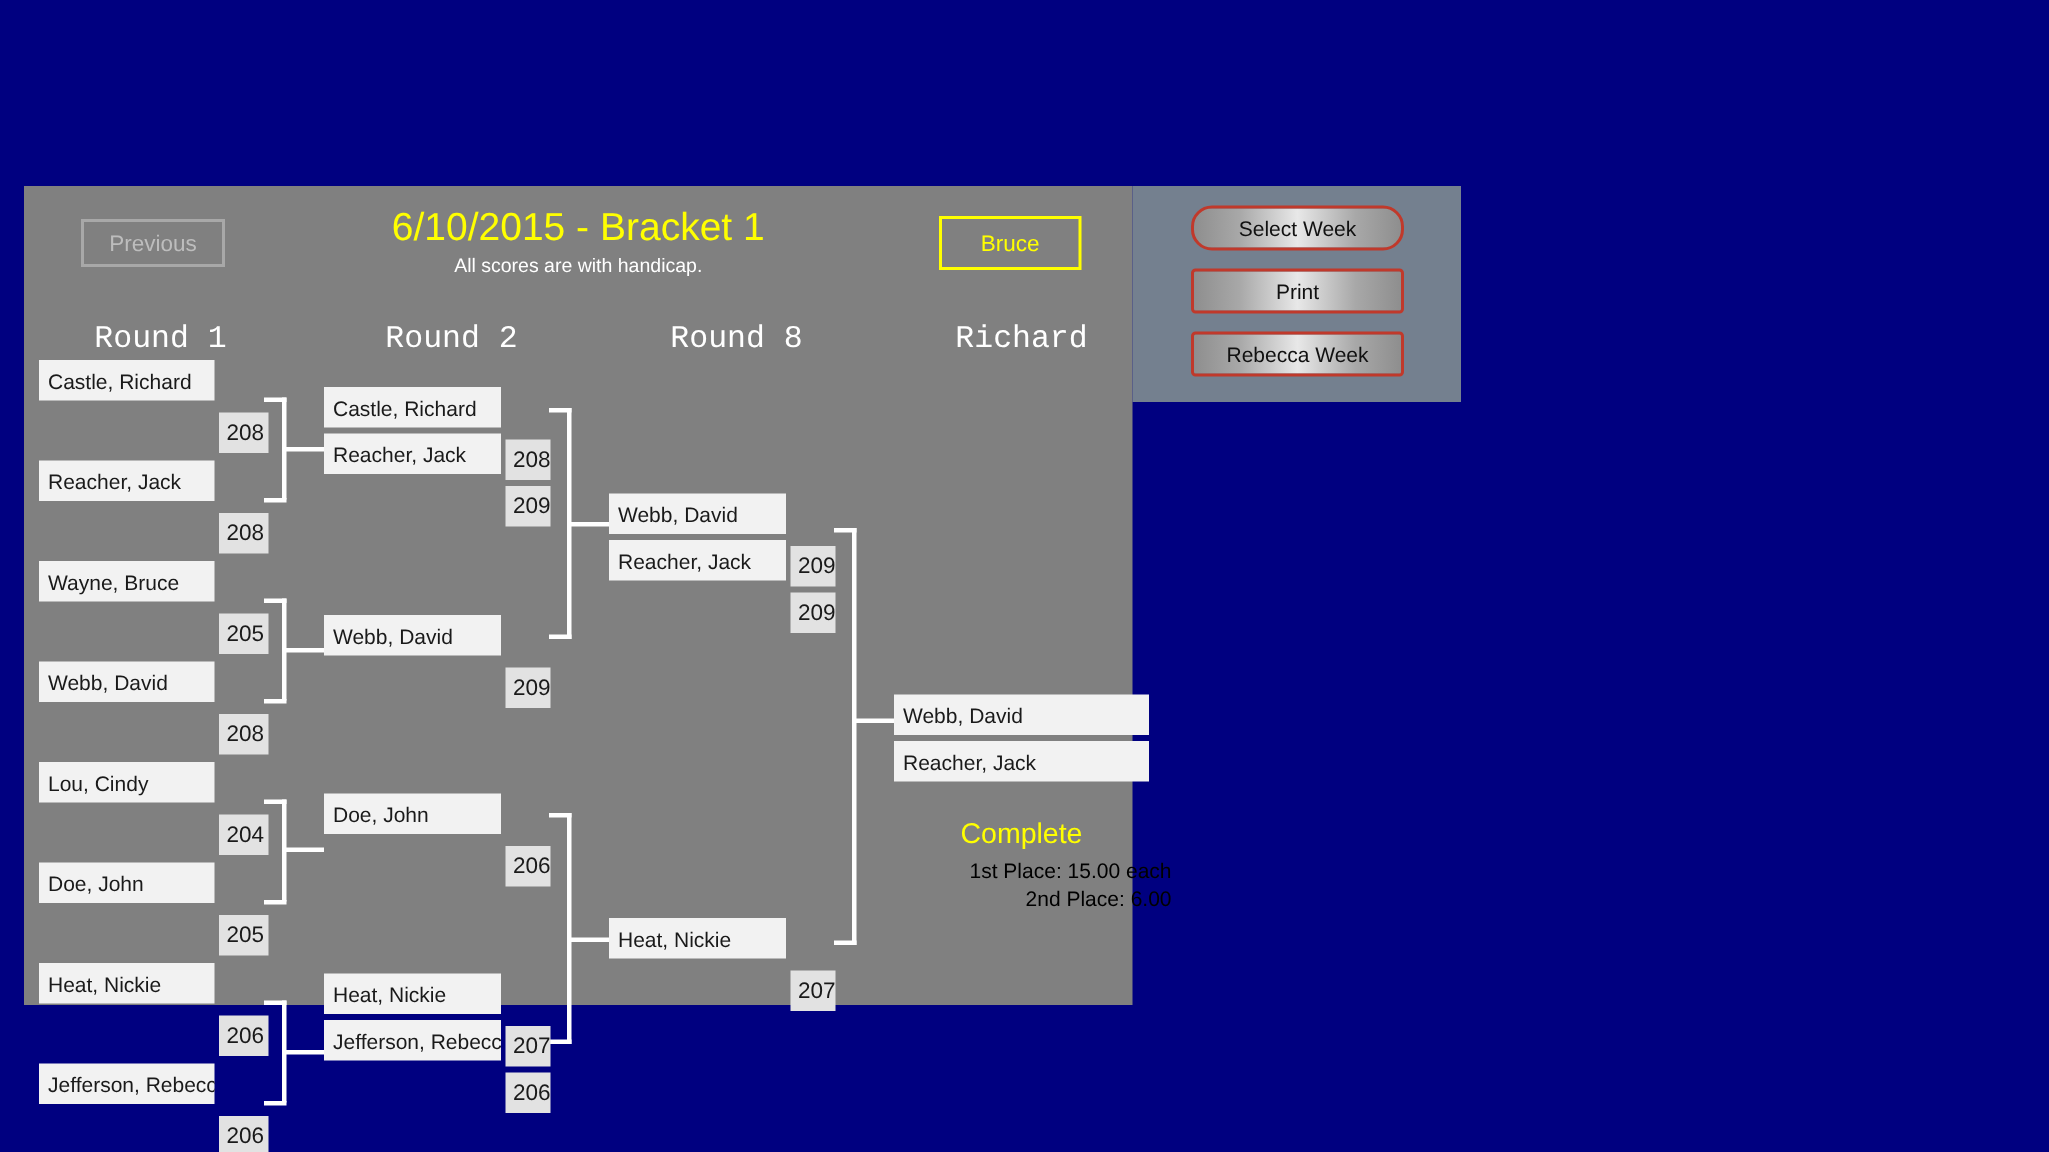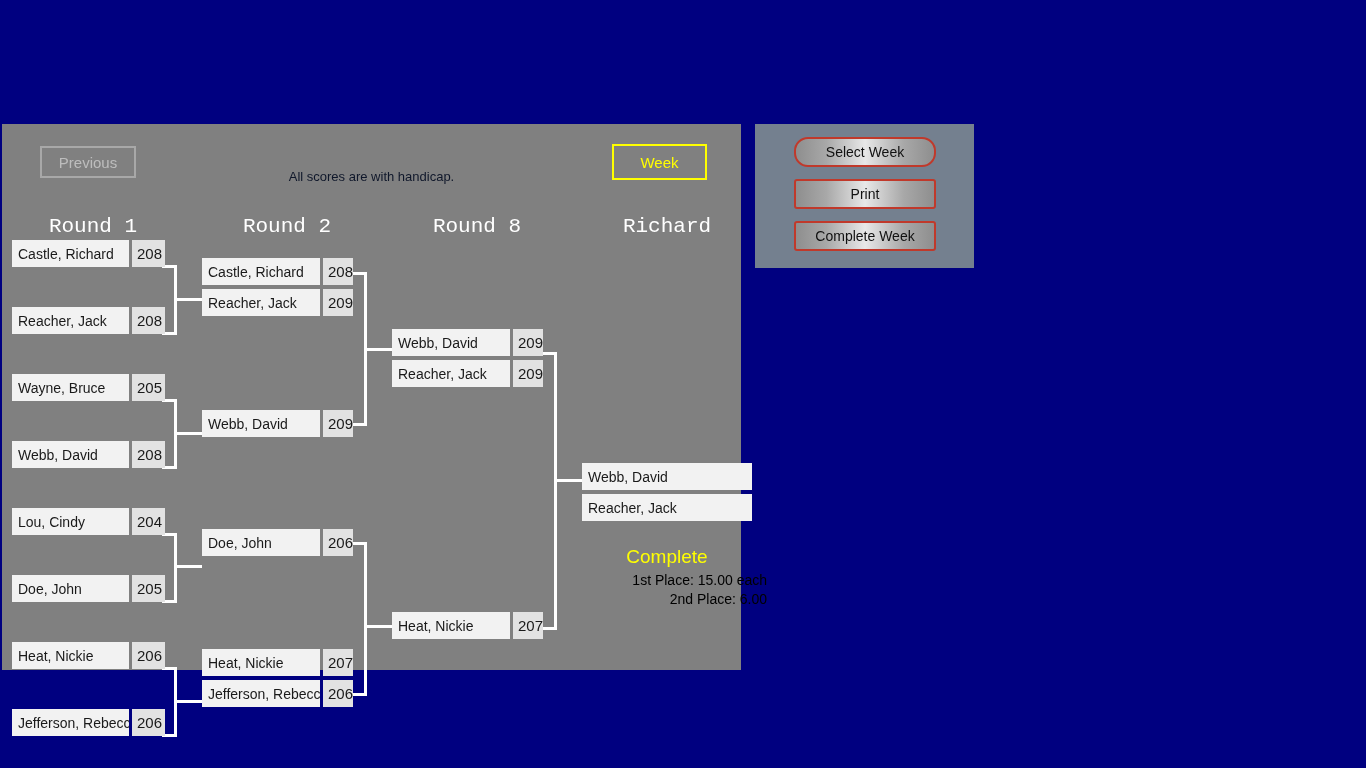--- a/index.html
+++ b/index.html
@@ -22,21 +22,21 @@
   }
   .back-btn svg { display: block; }
   .app-title {
     position: absolute; left: 117px; top: 44px;
     font-size: 48px; font-weight: 300; color: #ffffff;
     letter-spacing: 0.2px; line-height: 64px; white-space: nowrap;
   }
 
   
   .bracket-panel {
-    position: absolute; left: 2px; top: 124px;
+    position: absolute; left: 16px; top: 124px;
     width: 739px; height: 546px;
     background: #808080;
   }
   .btn-previous {
     position: absolute; left: 38px; top: 22px;
     width: 96px; height: 32px;
     border: 2px solid #a8a8a8; background: transparent;
     color: #bdbdbd; font-size: 15px; font-family: "Liberation Sans", sans-serif;
     cursor: default;
   }
@@ -47,21 +47,21 @@
     color: #ffff00; font-size: 15px; font-family: "Liberation Sans", sans-serif;
     cursor: pointer;
   }
   .bracket-title {
     position: absolute; left: 0; top: 12px; width: 739px;
     text-align: center; color: #ffff00; font-size: 26px; font-weight: 400;
     white-space: nowrap;
   }
   .bracket-subtitle {
     position: absolute; left: 0; top: 45px; width: 739px;
-    text-align: center; color: #0f172a; font-size: 13px;
+    text-align: center; color: #ffffff; font-size: 13px;
   }
   .round-head {
     position: absolute; color: #ffffff; font-size: 21px; font-weight: 400;
     text-align: center; white-space: nowrap; font-family: Liberation Mono, monospace;
   }
   #rh0 { left: 10px;  top: 91px; width: 162px; }
   #rh1 { left: 200px; top: 91px; width: 170px; }
   #rh2 { left: 390px; top: 91px; width: 170px; }
   #rh3 { left: 580px; top: 91px; width: 170px; }
 
@@ -70,21 +70,21 @@
   .match .rows { display: flex; flex-direction: column; }
   .name-cell {
     background: #f2f2f2; color: #1a1a1a; font-size: 14px;
     display: flex; align-items: center; padding-left: 6px;
     height: 27px; overflow: hidden; white-space: nowrap;
   }
   .score-col { display: flex; flex-direction: column; margin-left: 3px; }
   .score-cell {
     background: #e2e2e2; color: #1a1a1a; font-size: 15px;
     display: flex; align-items: center; padding-left: 5px;
-    height: 27px; white-space: nowrap;
+    height: 27px; white-space: nowrap; margin-top: 35px;
   }
   .match.two .name-cell { height: 27px; }
   .match.two .rows .name-cell + .name-cell { margin-top: 4px; }
   .match.two .score-col .score-cell + .score-cell { margin-top: 4px; }
 
   
   .ln { position: absolute; background: #ffffff; }
 
   
   .winner-box { position: absolute; }
@@ -120,22 +120,23 @@
 </style>
 </head>
 <body>
 
 <div id="app">
 
 
   <div class="bracket-panel">
 
     <button class="btn-previous">Previous</button>
-    <button class="btn-next">Week</button>
-
+    <button class="btn-next">Bruce</button>
+
+    <div class="bracket-title">6/10/2015 - Bracket 1</div>
     <div class="bracket-subtitle">All scores are with handicap.</div>
 
     <div class="round-head" id="rh0">Round 1</div>
     <div class="round-head" id="rh1">Round 2</div>
     <div class="round-head" id="rh2">Round 8</div>
     <div class="round-head" id="rh3">Richard</div>
 
     <div class="ln" style="left:160px;top:141px;width:15px;height:3px;"></div>
     <div class="ln" style="left:172px;top:141px;width:3px;height:68px;"></div>
     <div class="ln" style="left:160px;top:208px;width:15px;height:3px;"></div>
@@ -302,16 +303,16 @@
     </div>
 
     <div class="earnings-title">Complete</div>
     <div class="earnings-line" id="earn1">1st Place: 15.00 each</div>
     <div class="earnings-line" id="earn2">2nd Place: 6.00</div>
   </div>
 
   <div class="side-panel">
     <button class="side-btn" id="sb0">Select Week</button>
     <button class="side-btn" id="sb1">Print</button>
-    <button class="side-btn" id="sb2">Complete Week</button>
+    <button class="side-btn" id="sb2">Rebecca Week</button>
   </div>
 
 </div>
 
 </body></html>

